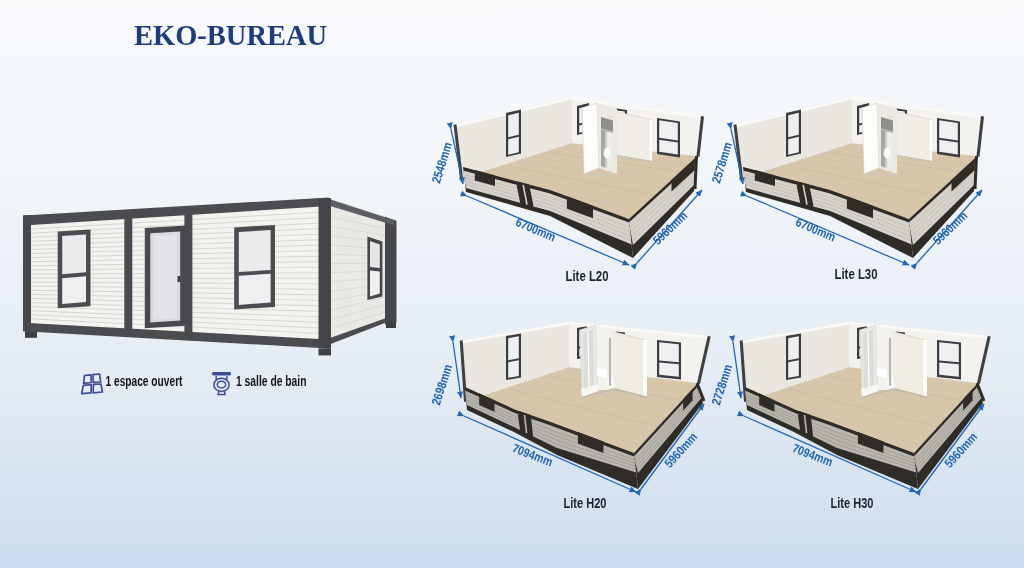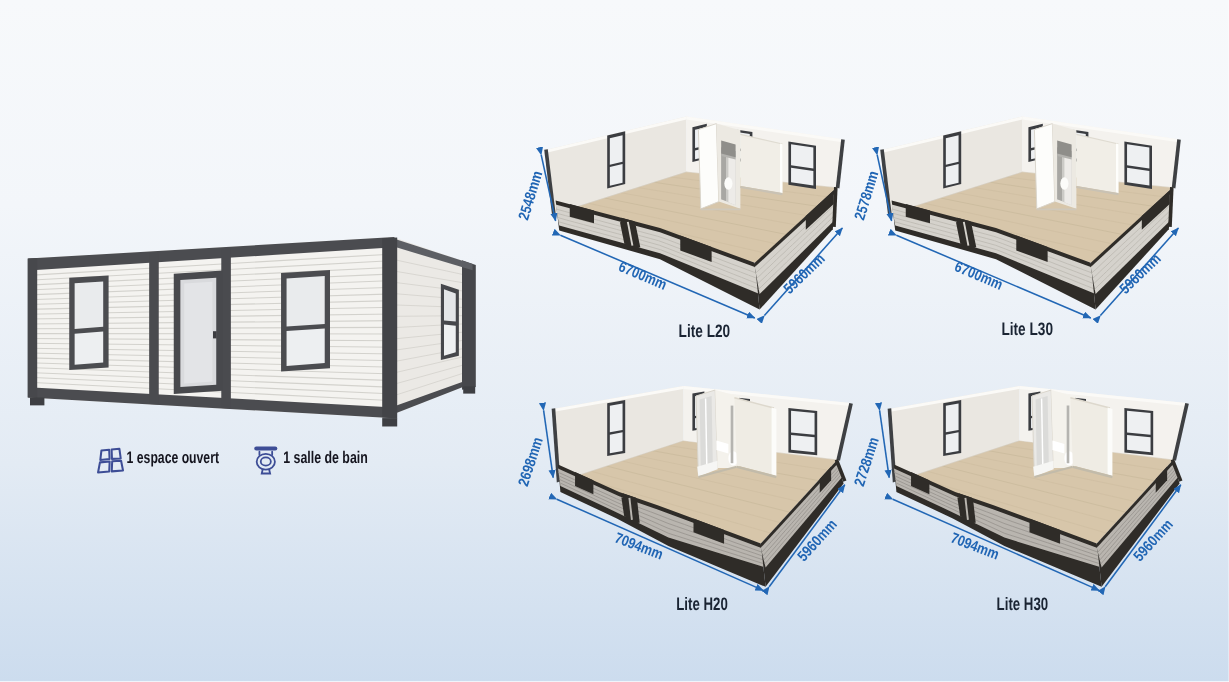--- a/index.html
+++ b/index.html
@@ -4,20 +4,21 @@
 html,body{margin:0;padding:0}
 .page{position:relative;width:1024px;height:568px;overflow:hidden;
 background:linear-gradient(180deg,#f7f9fb 0%,#f3f6fa 30%,#e3ebf4 68%,#ccdcee 100%);
 font-family:"Liberation Sans",sans-serif}
 .title{position:absolute;left:134px;top:20px;font-family:"Liberation Serif",serif;
 font-weight:bold;font-size:28.5px;letter-spacing:0;color:#1d3c7d}
 </style></head>
 <body>
 <div class="page">
 
+<div class="title">EKO-BUREAU</div>
 <svg width="1024" height="568" viewBox="0 0 1024 568" style="position:absolute;left:0;top:0" font-family="&quot;Liberation Sans&quot;,sans-serif">
       <defs>
         <marker id="ah" markerWidth="8" markerHeight="8" refX="6.5" refY="3" orient="auto" markerUnits="userSpaceOnUse">
           <path d="M0,0 L7,3 L0,6 Z" fill="#2267b5"></path>
         </marker>
       </defs>
       <g>
         <g>
           <polygon points="328.7,198.0 393.8,220.1 393.8,319.4 328.7,344.8" fill="#ebe9e5"></polygon>
           <line x1="328.7" y1="216.4" x2="393.8" y2="230.5" stroke="#d7d5d0" stroke-width="0.8"></line>

